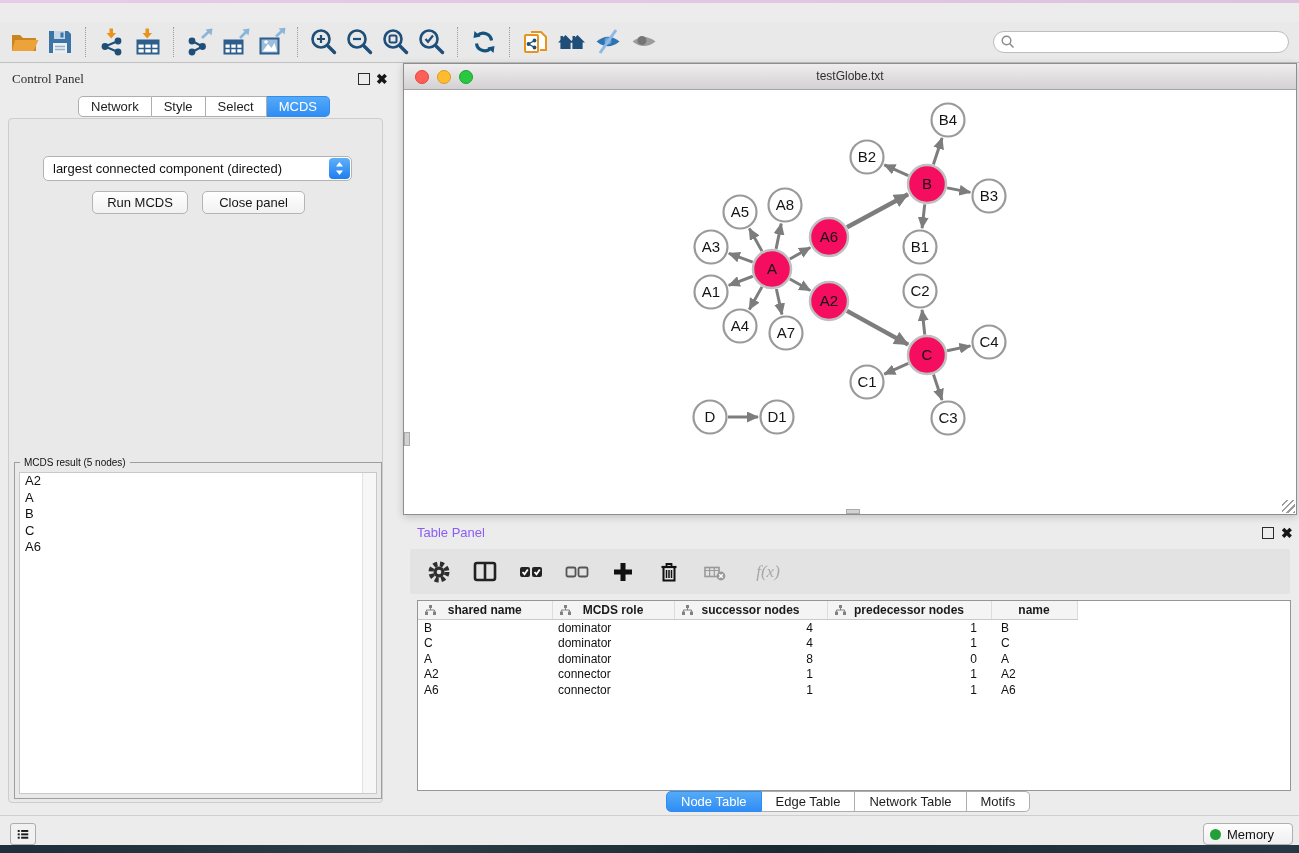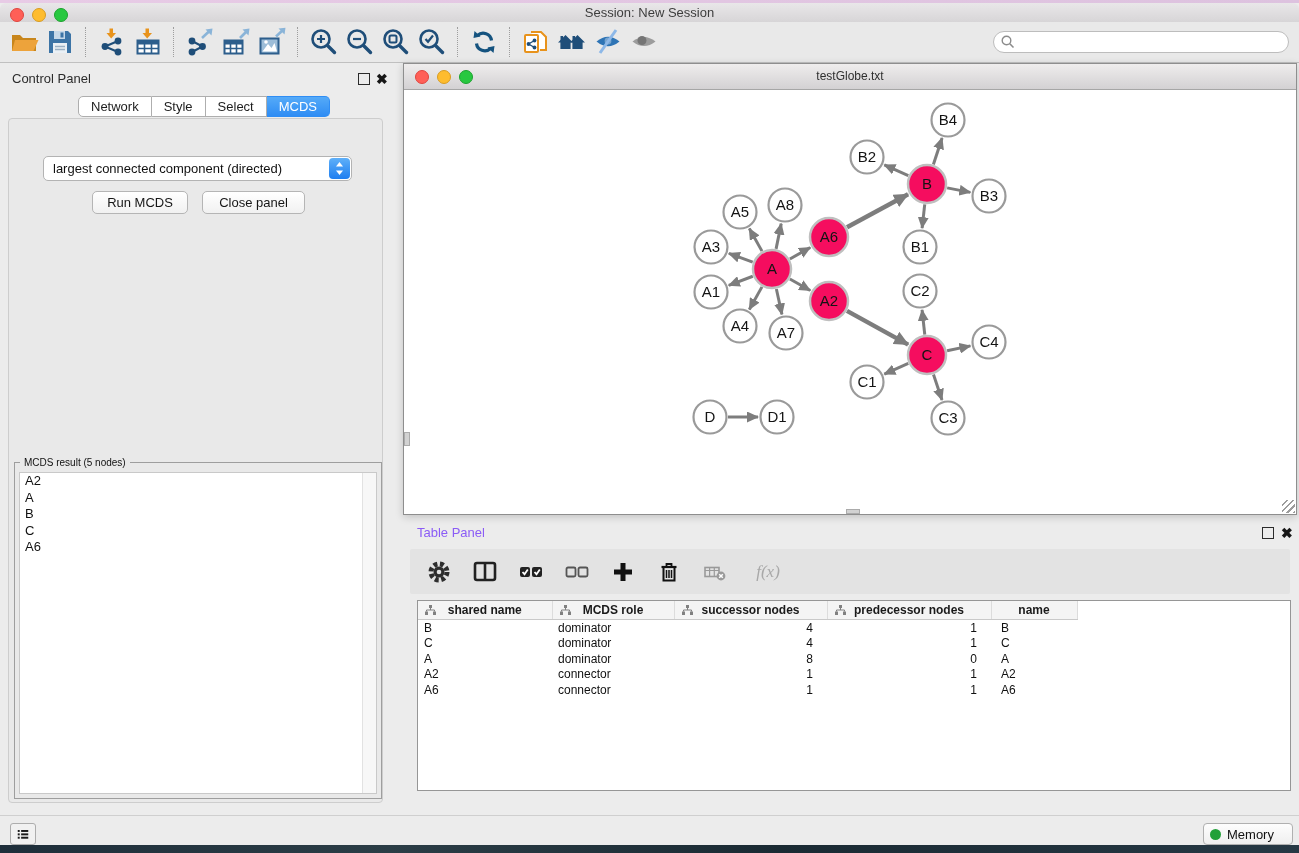--- a/index.html
+++ b/index.html
@@ -20,21 +20,21 @@
 
   
   .toolbar{position:absolute;left:0;top:22px;width:1299px;height:41px;background:#e9e9e9;border-bottom:1px solid #c0c0c0;display:flex;align-items:center;padding:0 10px 0 6px;box-sizing:border-box;}
   .tbtn{width:36px;height:34px;background:transparent;border:none;padding:2px;display:flex;align-items:center;justify-content:center;cursor:pointer;}
   .tsep{width:1px;height:30px;border-left:1px dotted #9d9d9d;margin:0 7px;}
   .tspacer{flex:1;}
   .searchbox{width:296px;height:22px;background:#fff;border:1px solid #bdbdbd;border-radius:12px;display:flex;align-items:center;padding-left:6px;box-sizing:border-box;}
   .searchbox input{border:none;outline:none;flex:1;font-size:13px;background:transparent;height:18px;font-family:"Liberation Sans",sans-serif;}
 
   
-  .cp-title{position:absolute;left:12px;top:71px;font-size:13px;color:#2b2b2b;}
+  .cp-title{position:absolute;left:12px;top:71px;font-size:13px;color:#2b2b2b;font-family:Liberation Serif, serif;}
   .float-ico{position:absolute;width:10px;height:10px;border:1.6px solid #2b2b2b;display:inline-block;background:transparent;cursor:pointer;}
   .close-ico{position:absolute;font-size:14px;font-weight:bold;color:#161616;cursor:pointer;line-height:14px;}
   .tabgroup{display:flex;}
   .tab{background:#fff;border:1px solid #aeaeae;border-left:none;padding:1px 12px;font-size:13px;color:#1d1d1d;line-height:17px;cursor:pointer;white-space:nowrap;}
   .tab:first-child{border-left:1px solid #aeaeae;border-radius:5px 0 0 5px;}
   .tab:last-child{border-radius:0 5px 5px 0;}
   .tab.active{background:linear-gradient(#55aaf8,#2f8df4);border-color:#2f8df4;color:#fff;}
   #cp-tabs{position:absolute;left:78px;top:96px;}
   .cp-body{position:absolute;left:8px;top:118px;width:375px;height:685px;background:#e9e9e9;border:1px solid #cdcdcd;border-radius:4px;box-sizing:border-box;}
   .opt-label{position:absolute;left:0;width:391px;top:131px;text-align:center;font-size:13px;color:#161616;}
@@ -81,28 +81,20 @@
   .memdot{width:11px;height:11px;border-radius:50%;background:#21a038;}
 </style>
 </head>
 <body>
 
 <div class="screen">
   <div class="desktop-top"></div>
   <div class="desktop-bottom"></div>
   <div class="appwin"></div>
 
-  <div class="titlebar">
-    <div class="lights">
-      <div class="light red"></div>
-      <div class="light yellow"></div>
-      <div class="light green"></div>
-    </div>
-    <div class="title">Session: New Session</div>
-  </div>
 
   <div class="toolbar">
     <button class="tbtn">
         <svg width="30" height="30" viewBox="0 0 30 30">
           <path d="M3 8 L11 8 L14 11 L27 11 L27 24 L3 24 Z" fill="#c8861c"></path>
           <path d="M6 13 L29.5 13 L24.5 24 L3 24 Z" fill="#eda33b"></path>
         </svg>
       </button>
     <button class="tbtn">
         <svg width="30" height="30" viewBox="0 0 30 30">
@@ -540,20 +532,26 @@
             <td class="t-left">connector</td>
             <td class="t-right">1</td>
             <td class="t-right">1</td>
             <td class="t-name">A6</td>
             <td class="filler"></td>
           </tr>
         </tbody>
       </table>
   </div>
 
+  <div class="tabgroup" id="tp-tabs">
+      <span class="tab active">Node Table</span>
+      <span class="tab">Edge Table</span>
+      <span class="tab">Network Table</span>
+      <span class="tab">Motifs</span>
+    </div>
 
   <div class="statusbar">
     <button class="listbtn">
         <svg width="16" height="15" viewBox="0 0 16 15">
           <g fill="#1a1a1a">
             <rect x="1" y="1.5" width="2.6" height="2.6"></rect>
             <rect x="5.5" y="1.5" width="9.5" height="2.6"></rect>
             <rect x="1" y="6" width="2.6" height="2.6"></rect>
             <rect x="5.5" y="6" width="9.5" height="2.6"></rect>
             <rect x="1" y="10.5" width="2.6" height="2.6"></rect>

